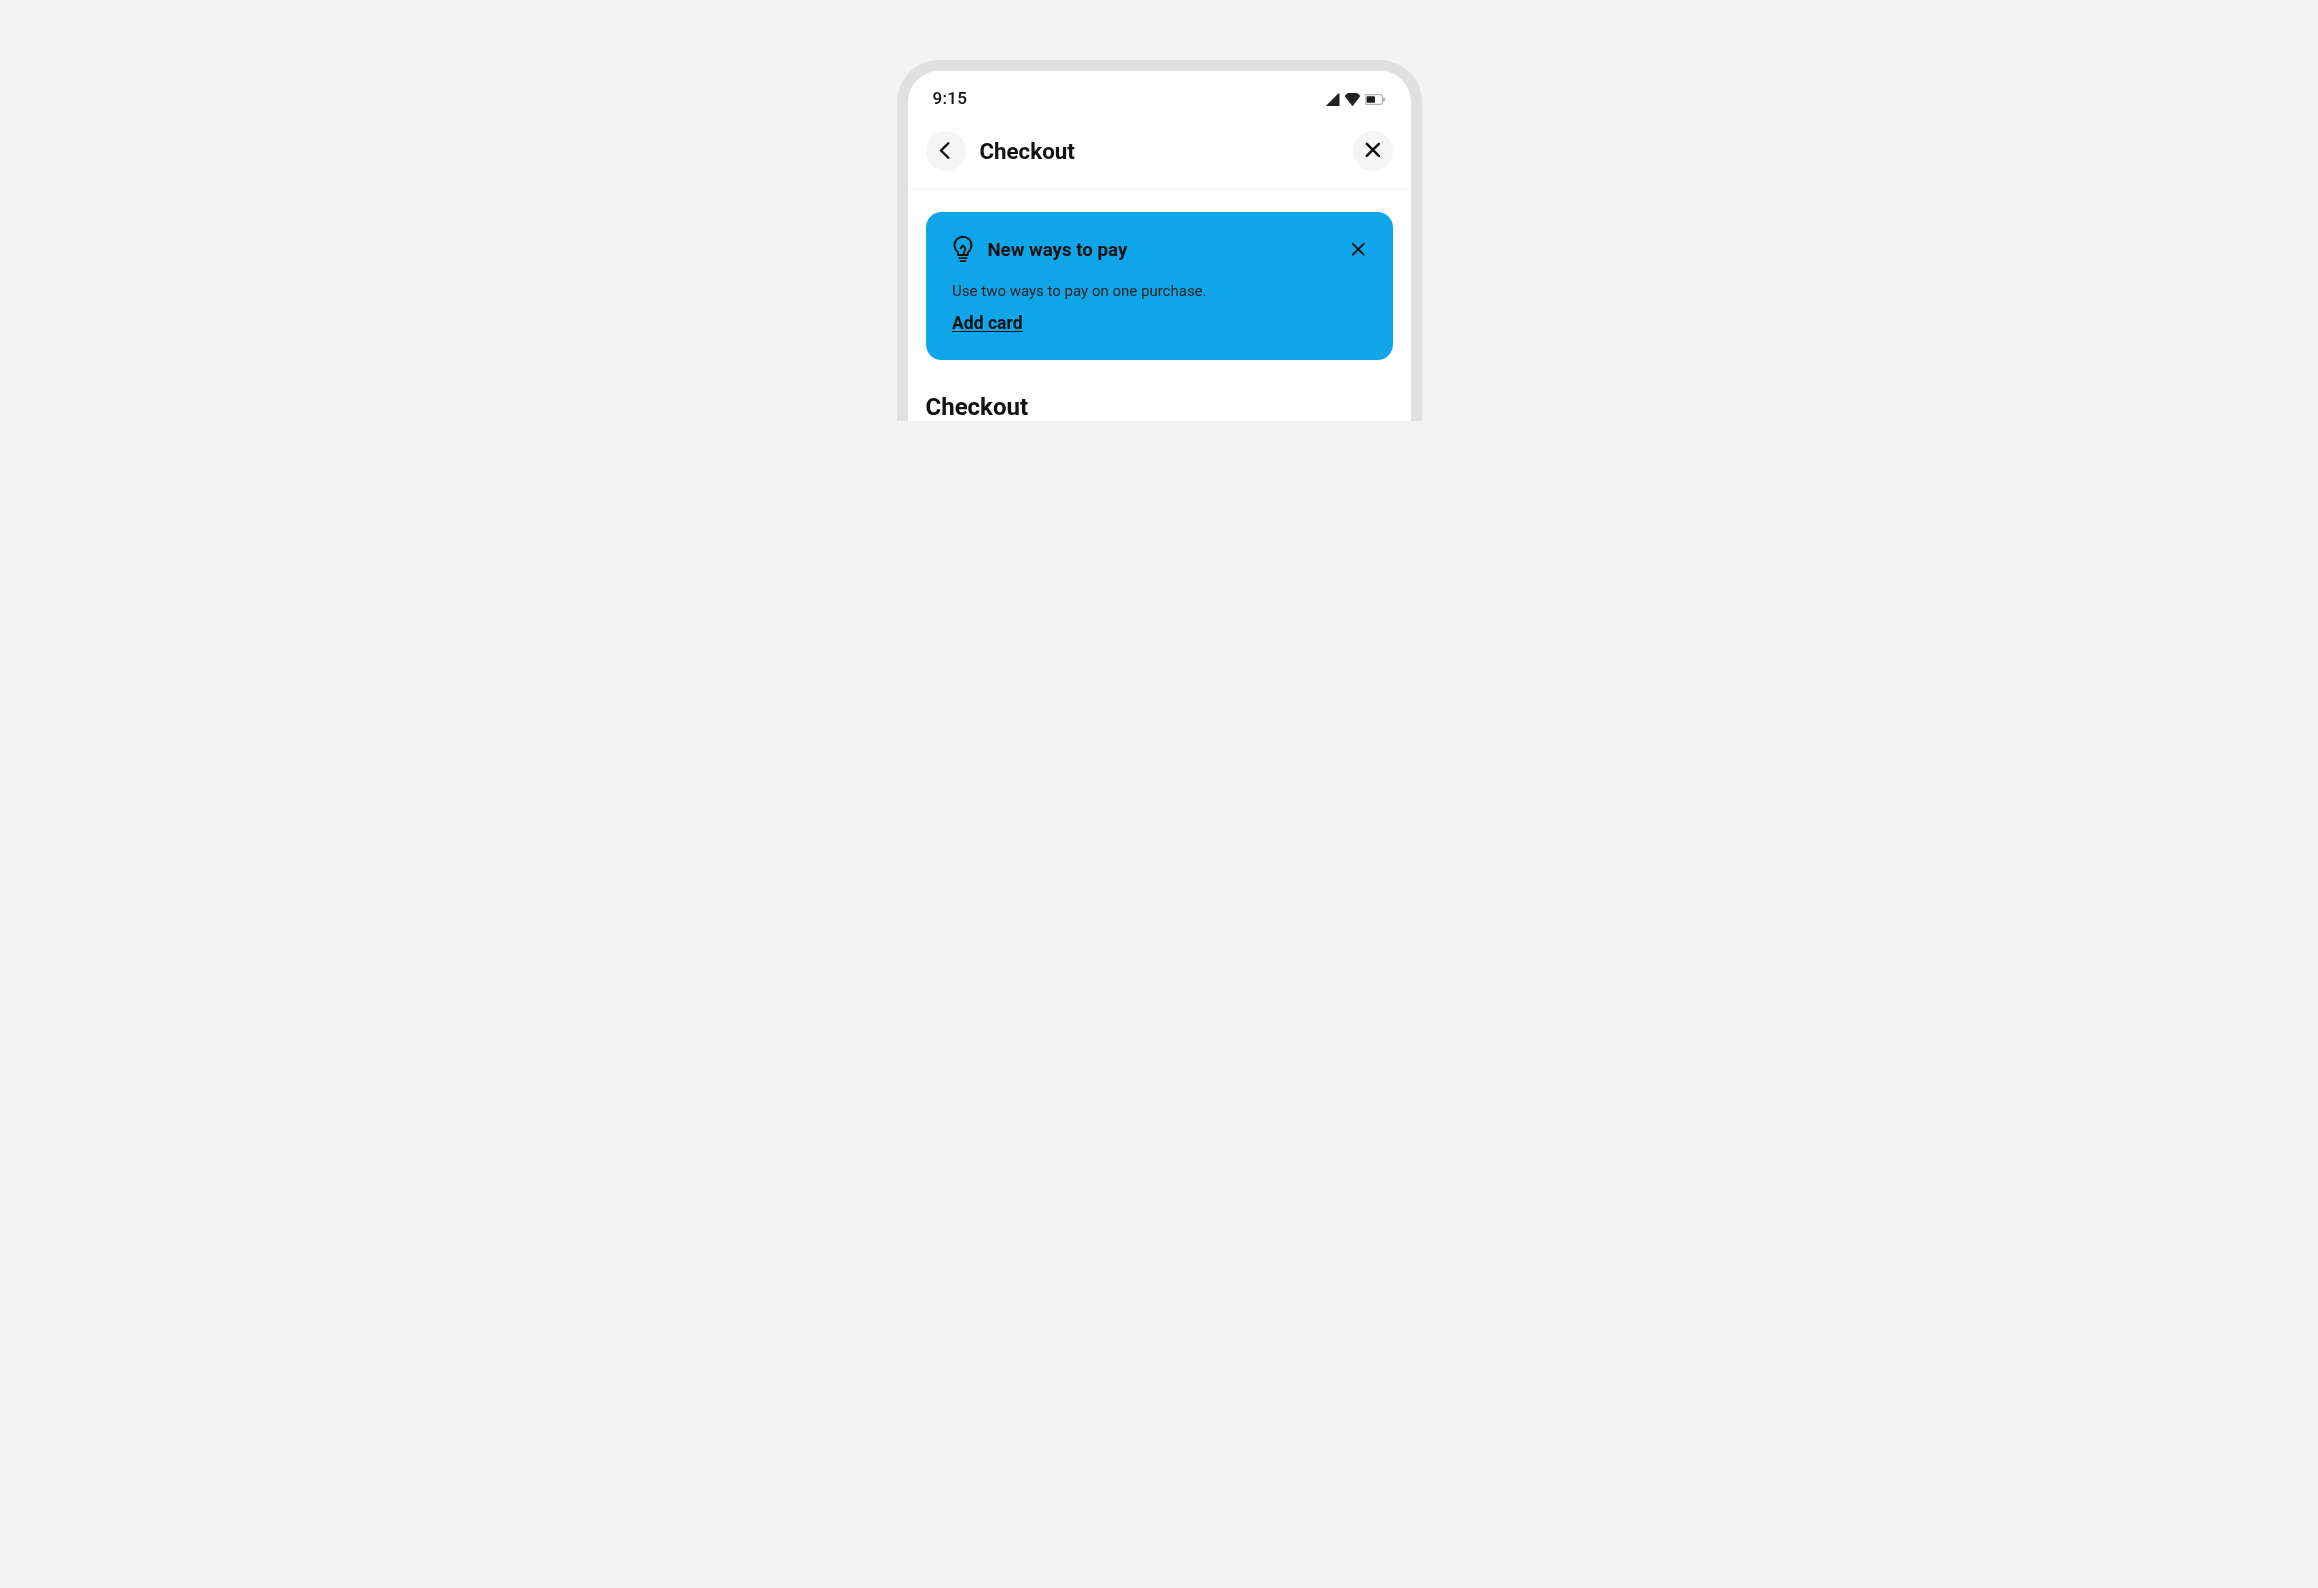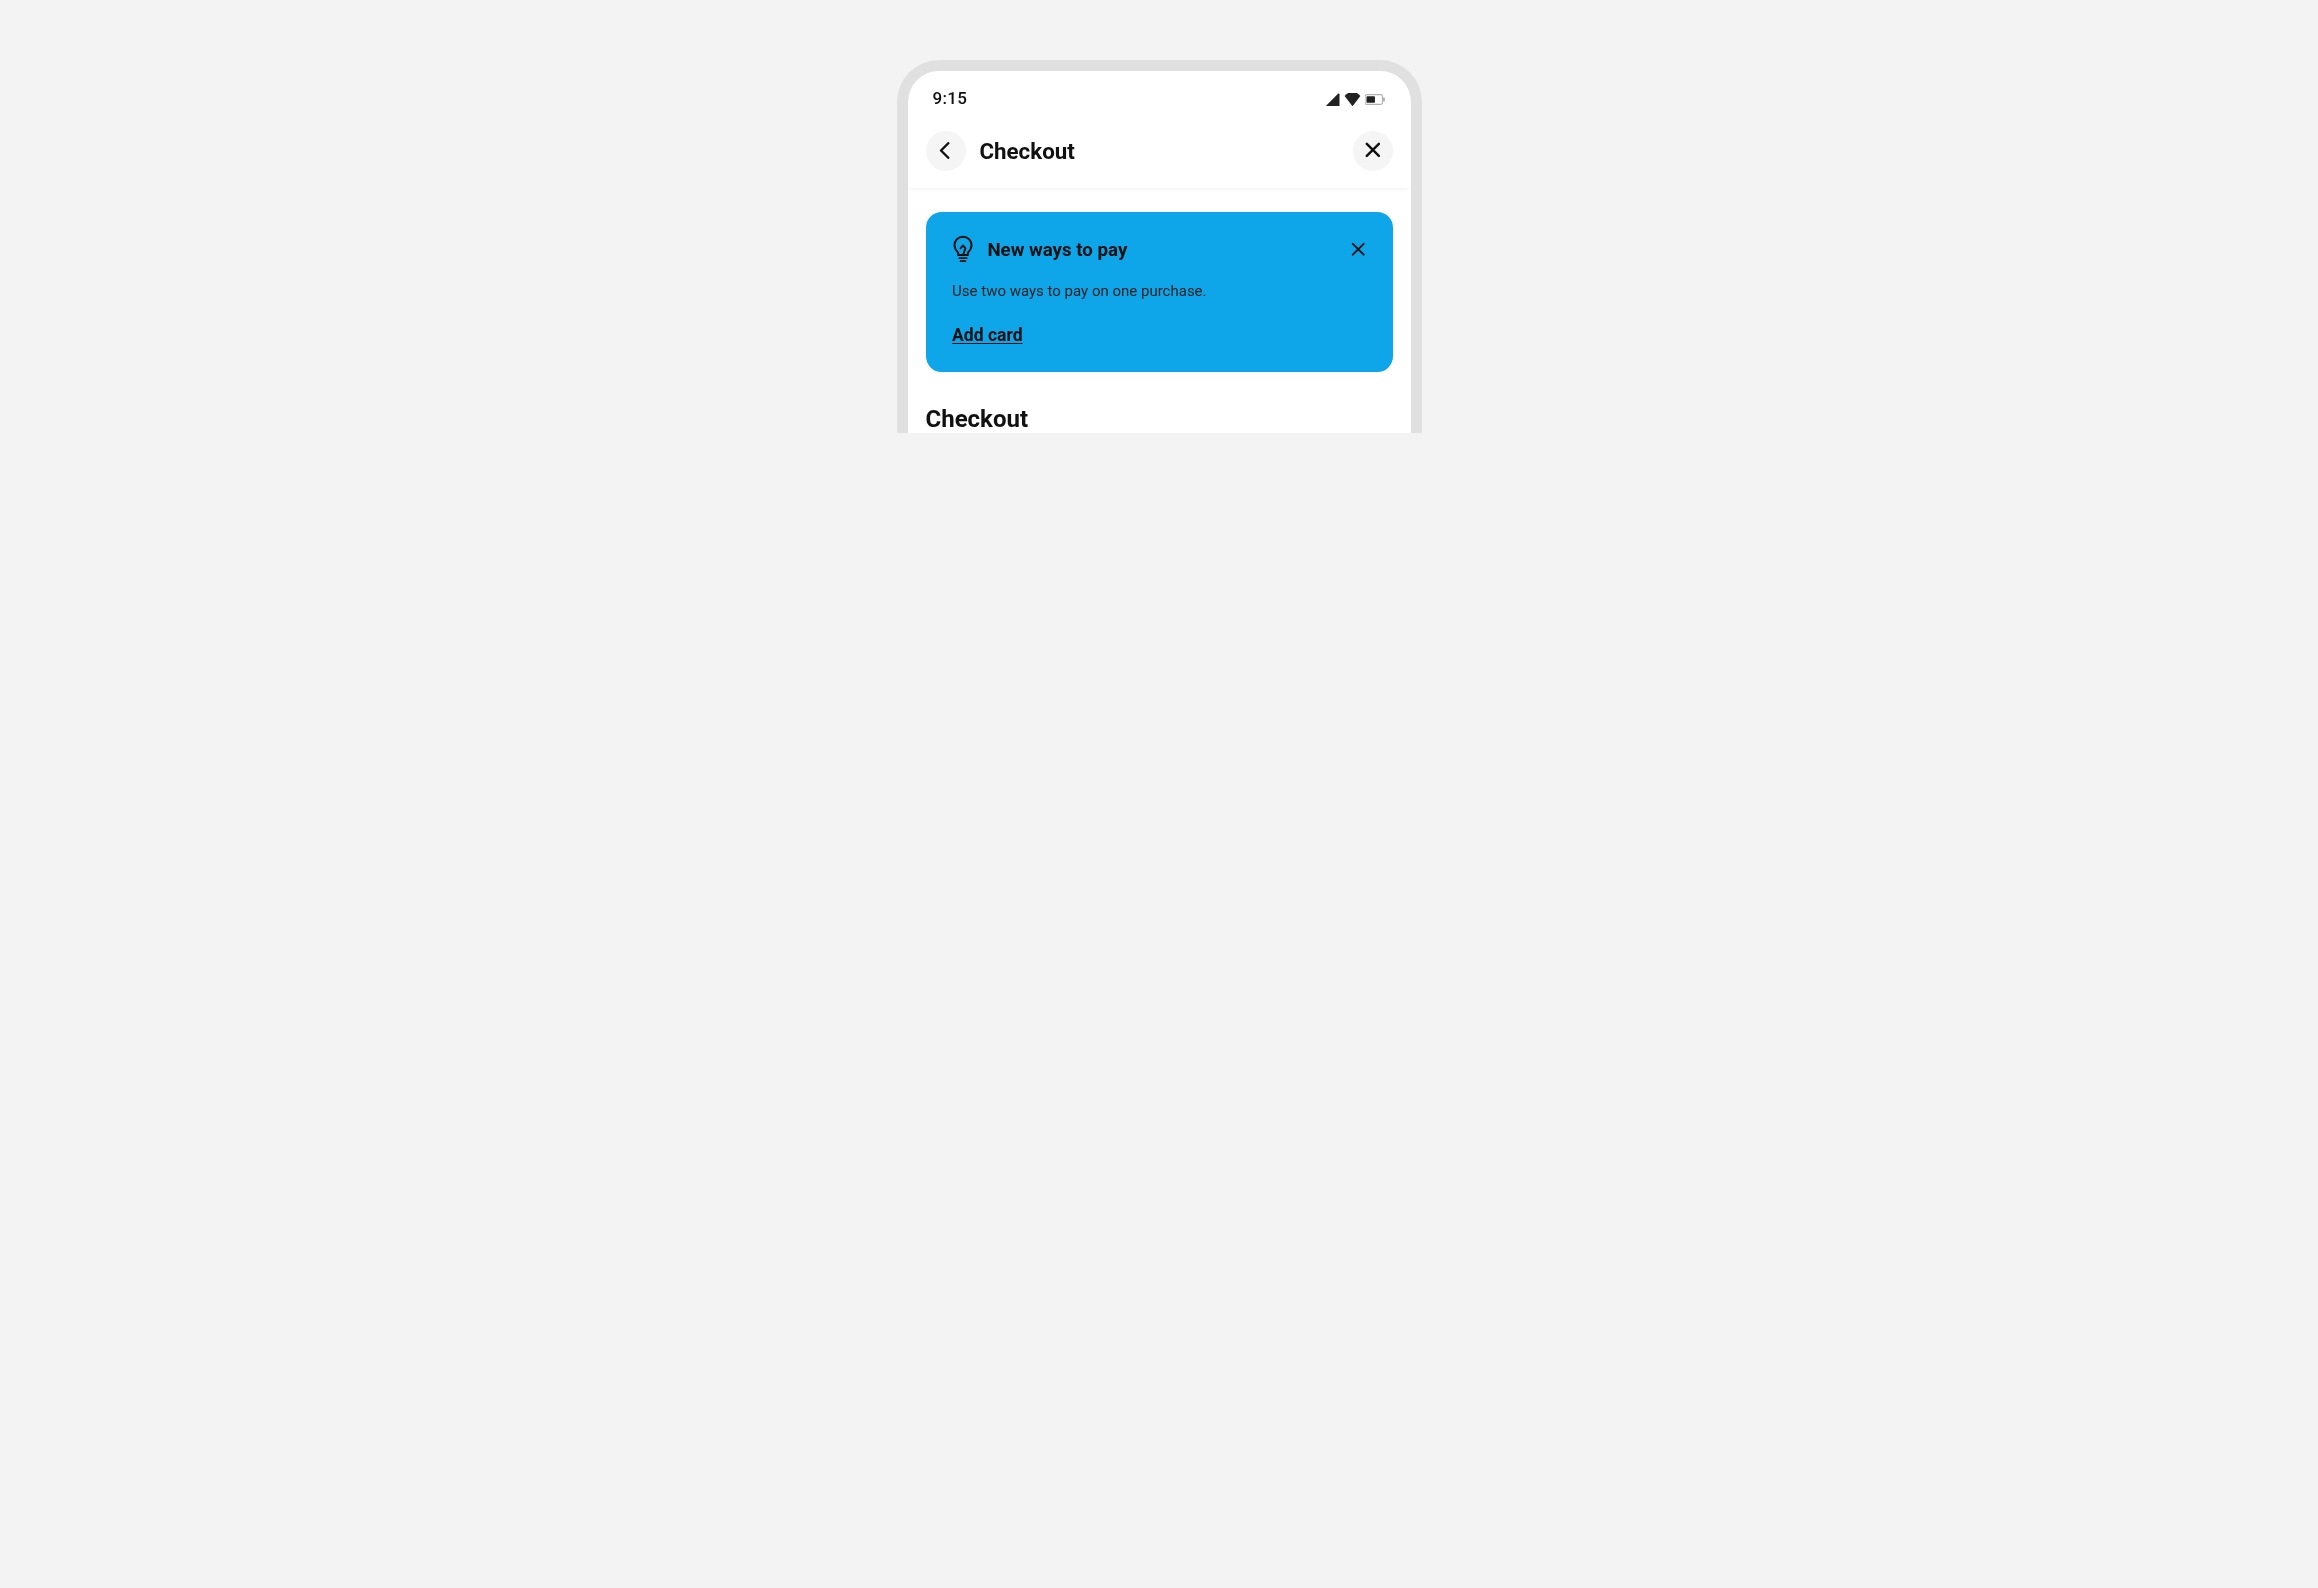--- a/index.html
+++ b/index.html
@@ -100,21 +100,21 @@
     line-height: 1.35;
   }
   .info-action {
     display: inline-block;
     font-size: 17.5px;
     font-weight: 700;
     color: #111;
     text-decoration: underline;
     text-decoration-thickness: 1.2px;
     text-underline-offset: 2.4px;
-    margin-top: 24px;
+    margin-top: 12px;
     cursor: pointer;
   }
   .section-title {
     font-size: 24px;
     font-weight: 700;
     color: #111;
     margin-top: 33px;
   }
 </style>
 </head>

